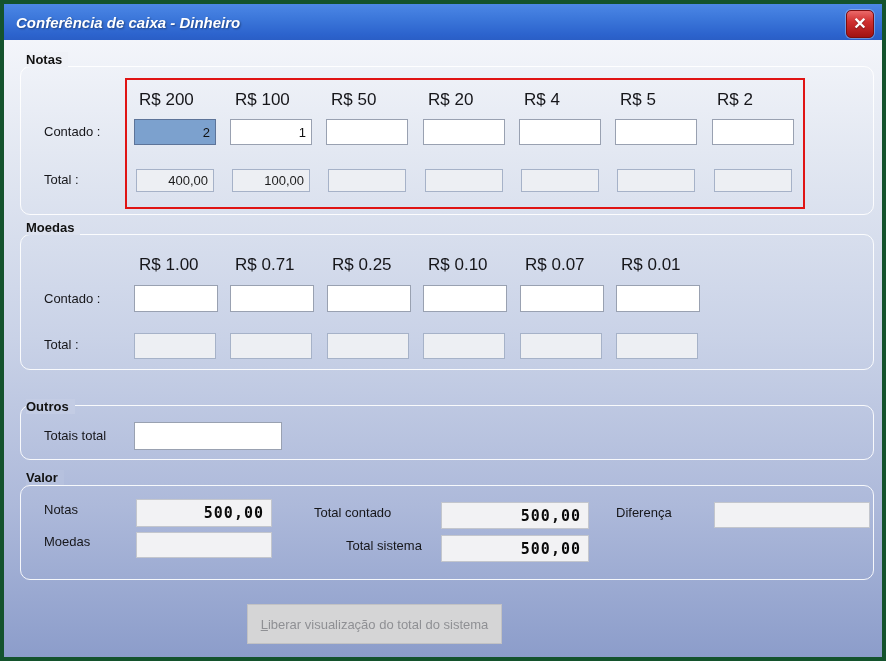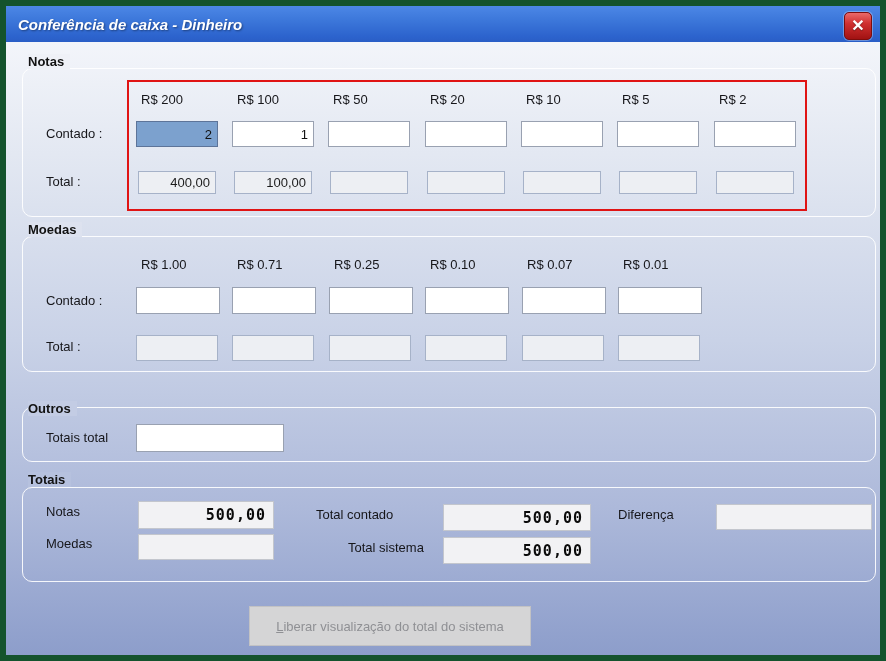--- a/index.html
+++ b/index.html
@@ -1,19 +1,19 @@
 <!DOCTYPE html>
 <html><head>
 <meta charset="utf-8">
 <style>
   html,body{margin:0;padding:0;background:#c8c8c8;}
   *{box-sizing:border-box;font-family:"Liberation Sans",sans-serif;}
   .window{
     position:relative;width:886px;height:661px;
-    border:6px solid #14532d;overflow:hidden;background:#eef0f6;
+    border:4px solid #14532d;overflow:hidden;background:#eef0f6;
   }
   .titlebar{
     position:absolute;left:0;top:0;width:882px;height:36px;
     background:linear-gradient(180deg,#4c87e6 0%,#3c77da 40%,#2c63cd 85%,#2a5ec6 100%);
     display:flex;align-items:center;
   }
   .title{
     color:#ffffff;font-size:15px;font-weight:bold;font-style:italic;
     padding-left:12px;text-shadow:1px 1px 2px rgba(0,0,0,0.4);
   }
@@ -44,21 +44,21 @@
   .lg-totais{left:22px;top:430px;background:#b6c1de;}
   .box-notas{top:26px;height:149px;}
   .box-moedas{top:194px;height:136px;}
   .box-outros{top:365px;height:55px;}
   .box-totais{top:445px;height:95px;}
   .redbox{
     position:absolute;border:2px solid #e01414;z-index:2;pointer-events:none;
   }
   .rb-notas{left:121px;top:38px;width:680px;height:131px;}
   .col-h{
-    position:absolute;font-size:13px;color:#16161a;padding-left:5px;white-space:nowrap;
+    position:absolute;font-size:17px;color:#16161a;padding-left:5px;white-space:nowrap;
   }
   .nh{top:50px;}
   .mh{top:215px;text-align:right;}
   .row-label{
     position:absolute;font-size:13px;color:#16161a;white-space:nowrap;
   }
   
   .n0{left:130px}.n1{left:226px}.n2{left:322px}.n3{left:419px}.n4{left:515px}.n5{left:611px}.n6{left:708px}
   
   .m0{left:130px}.m1{left:226px}.m2{left:323px}.m3{left:419px}.m4{left:516px}.m5{left:612px}
@@ -79,21 +79,21 @@
     position:absolute;background:#f2f2f4;border:1px solid #c3c6cd;
     font-family:"DejaVu Sans Mono",monospace;font-weight:bold;font-size:15px;
     letter-spacing:1px;color:#0a0a0a;text-align:right;padding:0 7px;
   }
   .tf-notas{left:132px;top:459px;width:136px;height:28px;}
   .tf-moedas{left:132px;top:492px;width:136px;height:26px;}
   .tf-contado{left:437px;top:462px;width:148px;height:27px;}
   .tf-sistema{left:437px;top:495px;width:148px;height:27px;}
   .tf-dif{left:710px;top:462px;width:156px;height:26px;}
   .btn-liberar{
-    position:absolute;left:243px;top:564px;width:282px;height:40px;
+    position:absolute;left:243px;top:564px;width:255px;height:40px;
     background:#d5d5d6;border:1px solid #c2c2c4;
     color:#8f9094;font-size:13px;text-align:center;cursor:default;
   }
   .btn-f12{
     position:absolute;left:567px;top:555px;width:300px;height:52px;
     background:#ececec;border:2px solid #e01414;
     color:#0a0a0a;font-size:13px;text-align:center;cursor:pointer;
     display:flex;flex-direction:column;align-items:center;justify-content:center;line-height:1.45;
   }
   .u{text-decoration:underline;}
@@ -112,21 +112,21 @@
   <div class="body">
 
     <span class="legend lg-notas">Notas</span>
     <div class="group box-notas"></div>
     <div class="redbox rb-notas"></div>
 
     <span class="col-h nh n0">R$ 200</span>
     <span class="col-h nh n1">R$ 100</span>
     <span class="col-h nh n2">R$ 50</span>
     <span class="col-h nh n3">R$ 20</span>
-    <span class="col-h nh n4">R$ 10</span>
+    <span class="col-h nh n4">R$ 4</span>
     <span class="col-h nh n5">R$ 5</span>
     <span class="col-h nh n6">R$ 2</span>
 
     <span class="row-label" style="left:40px;top:84px;">Contado :</span>
     <input class="fld in-white focused nc n0" value="2" style="">
     <input class="fld in-white nc n1" value="1" style="">
     <input class="fld in-white nc n2" value="" style="">
     <input class="fld in-white nc n3" value="" style="">
     <input class="fld in-white nc n4" value="" style="">
     <input class="fld in-white nc n5" value="" style="">
@@ -165,21 +165,21 @@
     <input class="fld in-dis mt m2" disabled="" value="" style="">
     <input class="fld in-dis mt m3" disabled="" value="" style="">
     <input class="fld in-dis mt m4" disabled="" value="" style="">
     <input class="fld in-dis mt m5" disabled="" value="" style="">
 
     <span class="legend lg-outros">Outros</span>
     <div class="group box-outros"></div>
     <span class="row-label" style="left:40px;top:388px;">Totais total</span>
     <input class="fld in-white valor-fld" value="" style="">
 
-    <span class="legend lg-totais">Totais</span>
+    <span class="legend lg-totais">Valor</span>
     <div class="group box-totais"></div>
 
     <span class="row-label" style="left:40px;top:462px;">Notas</span>
     <input class="tot-fld tf-notas" disabled="" value="500,00" style="">
     <span class="row-label" style="left:40px;top:494px;">Moedas</span>
     <input class="tot-fld tf-moedas" disabled="" value="" style="">
 
     <span class="row-label" style="left:310px;top:465px;">Total contado</span>
     <input class="tot-fld tf-contado" disabled="" value="500,00" style="">
     <span class="row-label" style="left:310px;top:498px;margin-left:32px;">Total sistema</span>

